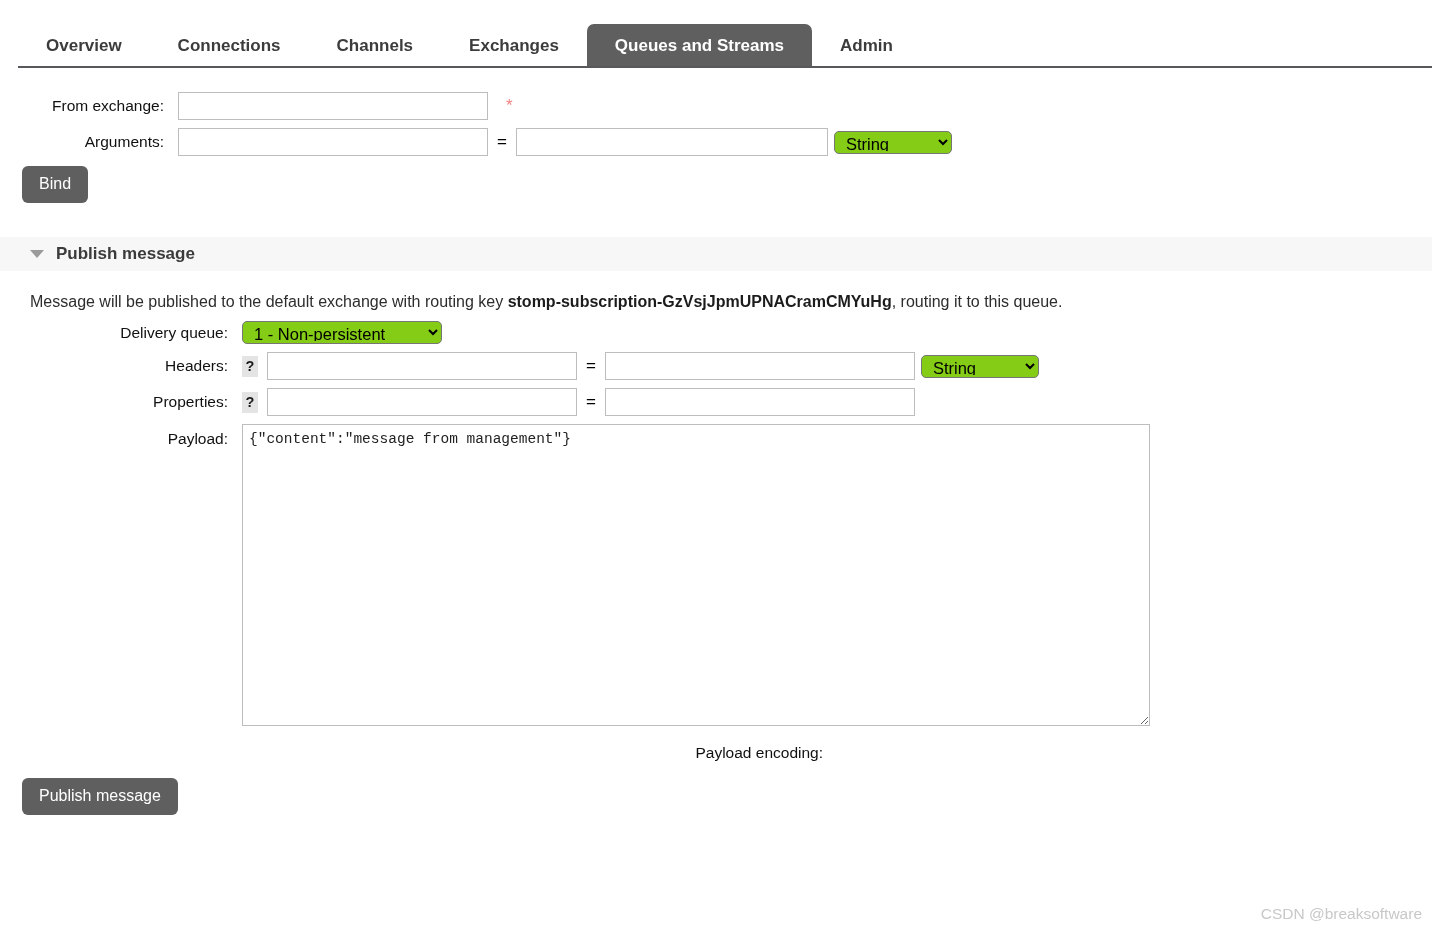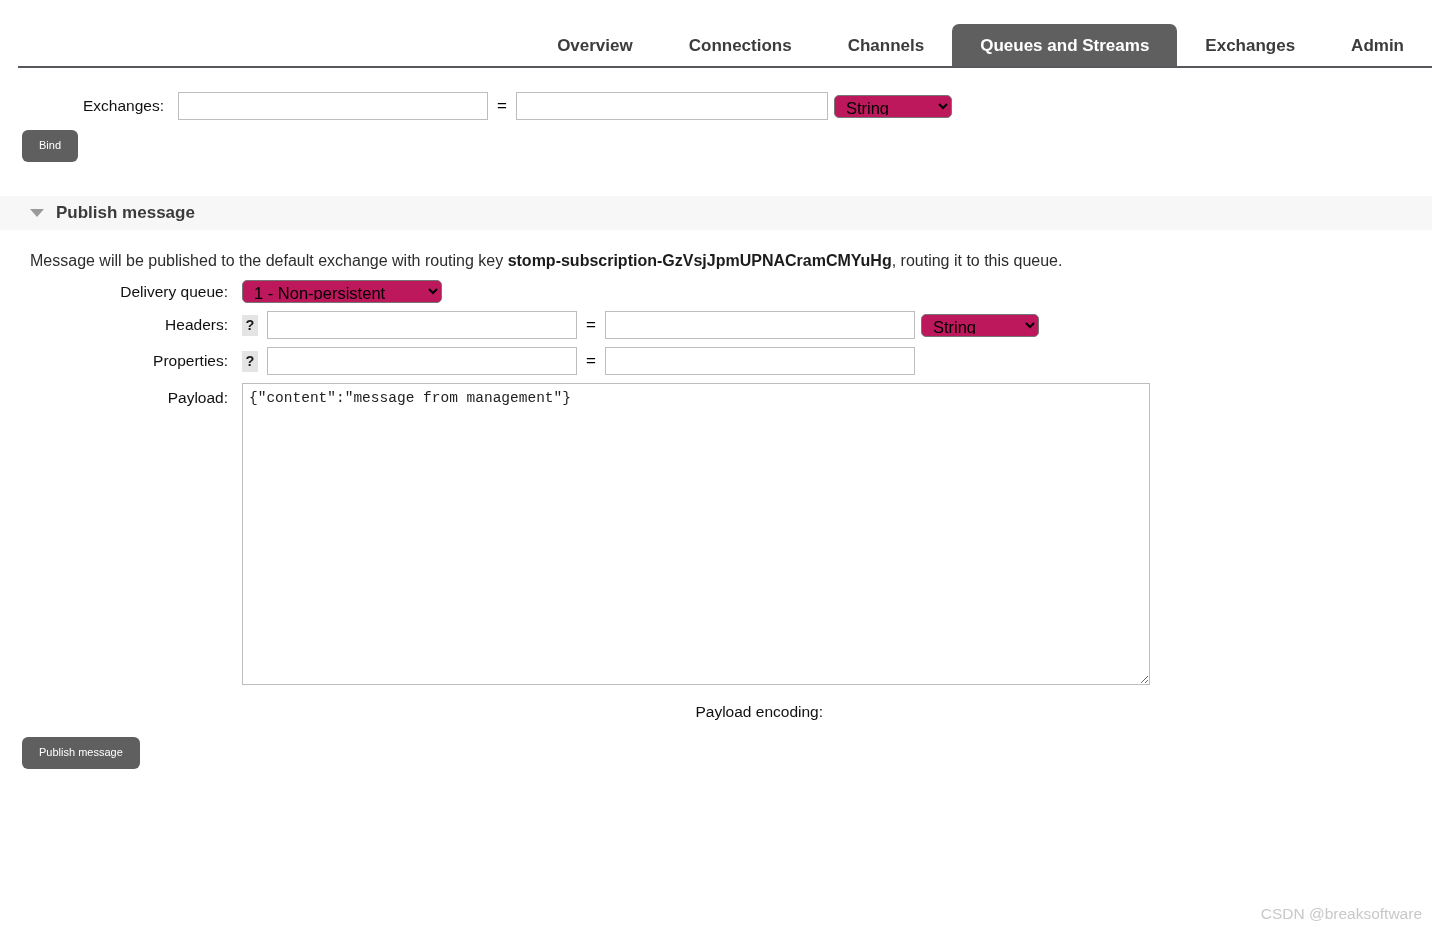--- a/index.html
+++ b/index.html
@@ -11,24 +11,23 @@
     background: #ffffff;
     font-family: "Liberation Sans", sans-serif;
     color: #000000;
     overflow: hidden;
   }
 
   
   #tabbar {
     position: relative;
     height: 68px;
-    padding-left: 2px;
+    padding-left: 18px;
     display: flex;
     align-items: flex-end;
-    justify-content: flex-end;
   }
   .tab {
     font-size: 17px;
     font-weight: bold;
     color: #3c3c3c;
     padding: 13px 28px 14px 28px;
     line-height: 1;
     border-radius: 7px 7px 0 0;
     white-space: nowrap;
     cursor: pointer;
@@ -87,41 +86,41 @@
   .eq {
     font-size: 17px;
     padding: 0 9px;
     color: #000;
     user-select: none;
   }
   select.sel {
     height: 23px;
     border: 1px solid #767676;
     border-radius: 5px;
-    background: #be185d;
+    background: #84cc16;
     font-family: "Liberation Sans", sans-serif;
     font-size: 16.5px;
     color: #000;
     padding: 2px 4px 2px 7px;
     outline: none;
     cursor: pointer;
   }
   .req {
     color: #f08080;
     font-size: 17px;
     margin-left: 18px;
     user-select: none;
   }
   .btn {
     background: #5f5f5f;
     color: #ffffff;
     border: none;
     border-radius: 6px;
     font-family: "Liberation Sans", sans-serif;
-    font-size: 11px;
+    font-size: 16px;
     padding: 10px 17px 11px 17px;
     cursor: pointer;
     line-height: 1;
   }
 
   
   #bindform { padding: 24px 0 0 0; }
   #bindform .lbl { width: 178px; }
   #bind-exchange-input, #bind-routingkey-input, #bind-arg-key-input { width: 310px; }
   #bind-arg-val-input { width: 312px; }
@@ -192,32 +191,37 @@
     user-select: none;
   }
 </style>
 </head>
 <body>
 
 <div id="tabbar">
   <div class="tab">Overview</div>
   <div class="tab">Connections</div>
   <div class="tab">Channels</div>
+  <div class="tab">Exchanges</div>
   <div class="tab active">Queues and Streams</div>
-  <div class="tab">Exchanges</div>
   <div class="tab">Admin</div>
   <div id="tabrule"></div>
 </div>
 
 <div id="bindform">
 
-
-
-  <div class="form-row">
-    <div class="lbl">Exchanges:</div>
+  <div class="form-row">
+    <div class="lbl">From exchange:</div>
+    <input class="txt" id="bind-exchange-input" type="text" value="" style="">
+    <span class="req">*</span>
+  </div>
+
+
+  <div class="form-row">
+    <div class="lbl">Arguments:</div>
     <input class="txt" id="bind-arg-key-input" type="text" value="" style="">
     <span class="eq">=</span>
     <input class="txt" id="bind-arg-val-input" type="text" value="" style="">
     <select class="sel" id="bind-arg-type-select"><option>String</option><option>Number</option><option>Boolean</option><option>List</option></select>
   </div>
 
   <div id="bind-button-row">
     <button class="btn">Bind</button>
   </div>
 </div>

